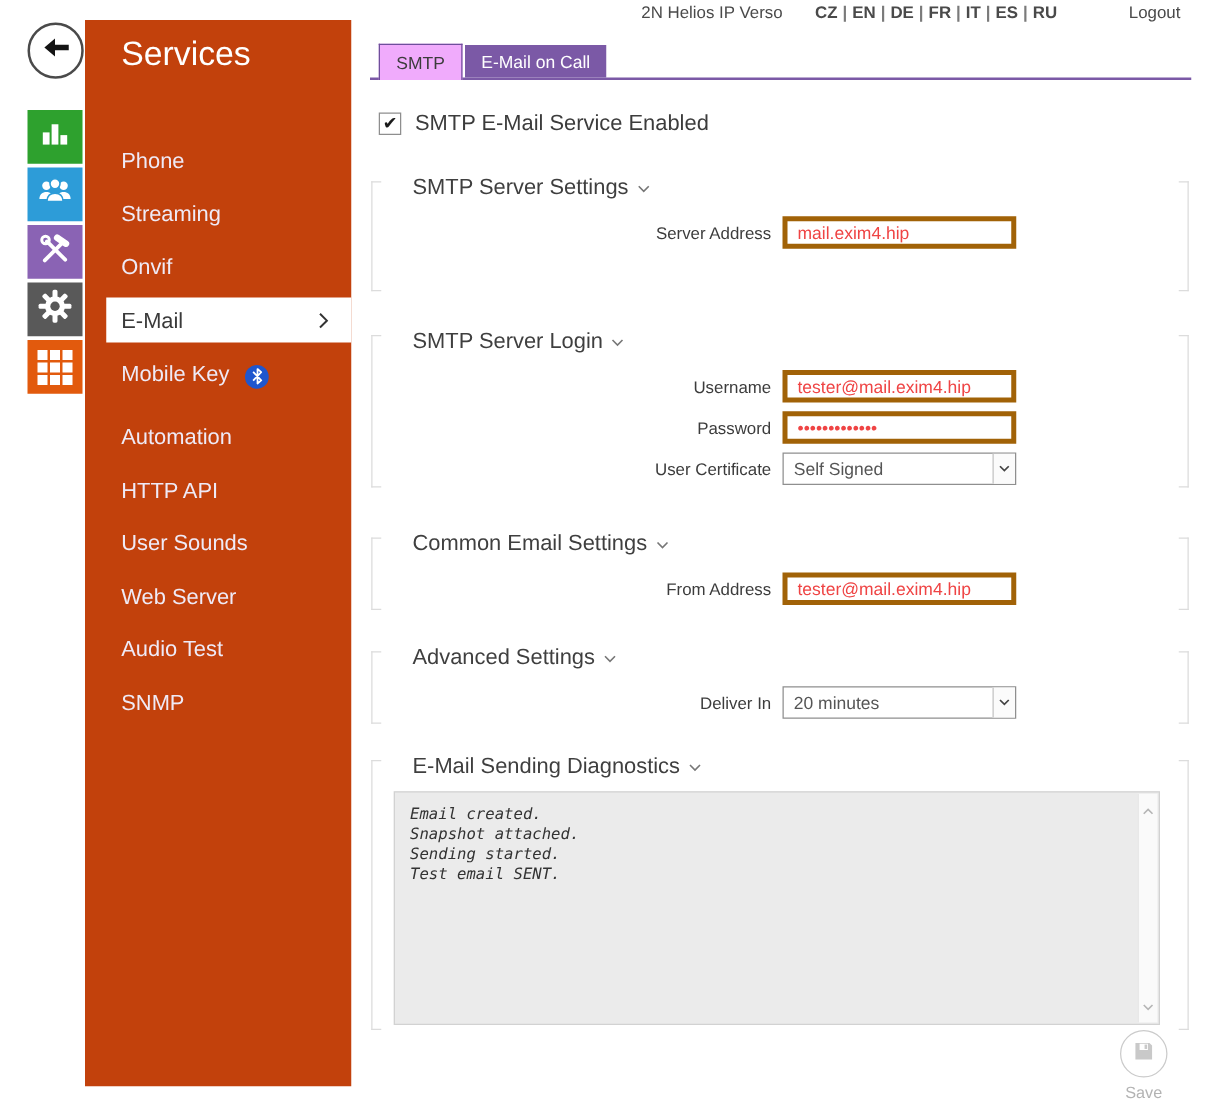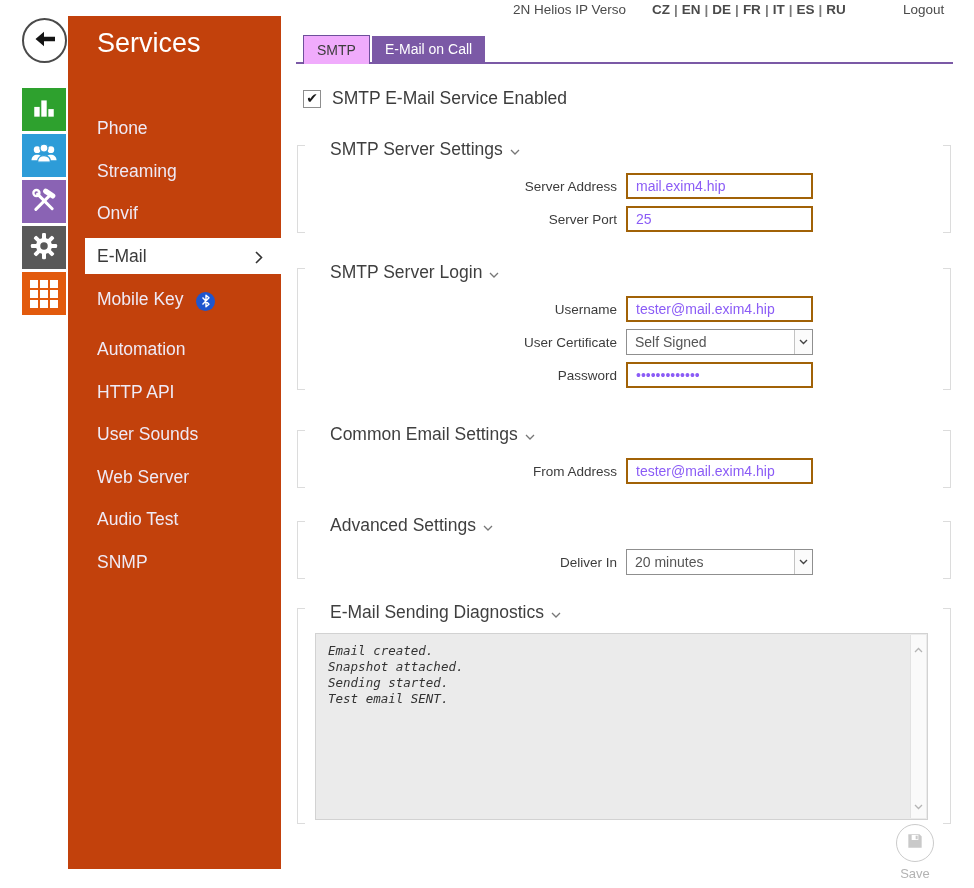--- a/index.html
+++ b/index.html
@@ -57,22 +57,22 @@
   .br-l { left:1px;  border:1px solid #dcdcdc; border-right:none; }
   .br-r { right:0;   border:1px solid #dcdcdc; border-left:none; }
   .sec-head { margin:5px 0 0 34px; height:22px; display:flex; align-items:flex-end; }
   .sec-title { font-size:17.5px; color:#3f3f3f; }
   .tchev { margin-left:7px; margin-top:4px; }
 
   .frow { display:flex; align-items:center; margin-top:7px; }
   .frow.first { margin-top:13px; }
   .frow label { flex:0 0 330px; text-align:right; padding-right:9px;
                 font-size:13.5px; color:#3c3c3c; white-space:nowrap; }
-  .txt { width:187px; height:26px; border:2px solid #a16207; padding:0 8px;
-         font-size:14px; color:#8b5cf6; font-family:"Liberation Sans",sans-serif; background:#fff; }
+  .txt { width:187px; height:26px; border:4px solid #a16207; padding:0 8px;
+         font-size:14px; color:#ef4444; font-family:"Liberation Sans",sans-serif; background:#fff; }
   .sel { width:187px; height:26px; border:1px solid #8f8f8f; background:#fff;
          display:flex; align-items:stretch; cursor:pointer; }
   .sel .val { flex:1; display:flex; align-items:center; padding-left:8px;
               font-size:14px; color:#555; }
   .sel .btn { width:18px; border-left:1px solid #c3c3c3; background:#fbfbfb;
               display:flex; align-items:center; justify-content:center; }
 
   .diagbox { position:relative; margin:10px 0 0 19px; width:613px; height:187px;
              background:#ebebeb; border:1px solid #d2d2d2; }
   .diagbox pre { font-family:"DejaVu Sans Mono", monospace; font-size:12.5px; line-height:16px;
@@ -216,53 +216,49 @@
     <div class="sec-head">
       <span class="sec-title">SMTP Server Settings</span>
       <span class="tchev"><svg width="10" height="7" viewBox="0 0 10 7">
             <path d="M1 1 L5 5 L9 1" stroke="#777" stroke-width="1.3" fill="none"></path>
           </svg></span>
     </div>
     <div class="frow first">
       <label>Server Address</label>
       <input class="txt" value="mail.exim4.hip" style="">
     </div>
-    <div class="frow">
-      <label>Server Port</label>
-      <input class="txt" value="25" style="">
-    </div>
   </section>
 
   <section class="panel" style="top:256px;height:134px">
     <i class="br-l"></i>
       <i class="br-r"></i>
     <div class="sec-head">
       <span class="sec-title">SMTP Server Login</span>
       <span class="tchev"><svg width="10" height="7" viewBox="0 0 10 7">
             <path d="M1 1 L5 5 L9 1" stroke="#777" stroke-width="1.3" fill="none"></path>
           </svg></span>
     </div>
     <div class="frow first">
       <label>Username</label>
       <input class="txt" value="tester@mail.exim4.hip" style="">
+    </div>
+    <div class="frow">
+      <label>Password</label>
+      <input class="txt" value="•••••••••••••" style="">
     </div>
     <div class="frow">
       <label>User Certificate</label>
       <div class="sel">
         <span class="val">Self Signed</span>
         <span class="btn">
             <svg width="9" height="6" viewBox="0 0 9 6">
               <path d="M1 1 L4.5 4.5 L8 1" stroke="#444" stroke-width="1.4" fill="none"></path>
             </svg>
           </span>
       </div>
-    </div>
-    <div class="frow">
-      <label>Password</label>
-      <input class="txt" value="•••••••••••••" style="">
     </div>
   </section>
 
   <section class="panel" style="top:418px;height:70px">
     <i class="br-l"></i>
       <i class="br-r"></i>
     <div class="sec-head">
       <span class="sec-title">Common Email Settings</span>
       <span class="tchev"><svg width="10" height="7" viewBox="0 0 10 7">
             <path d="M1 1 L5 5 L9 1" stroke="#777" stroke-width="1.3" fill="none"></path>

